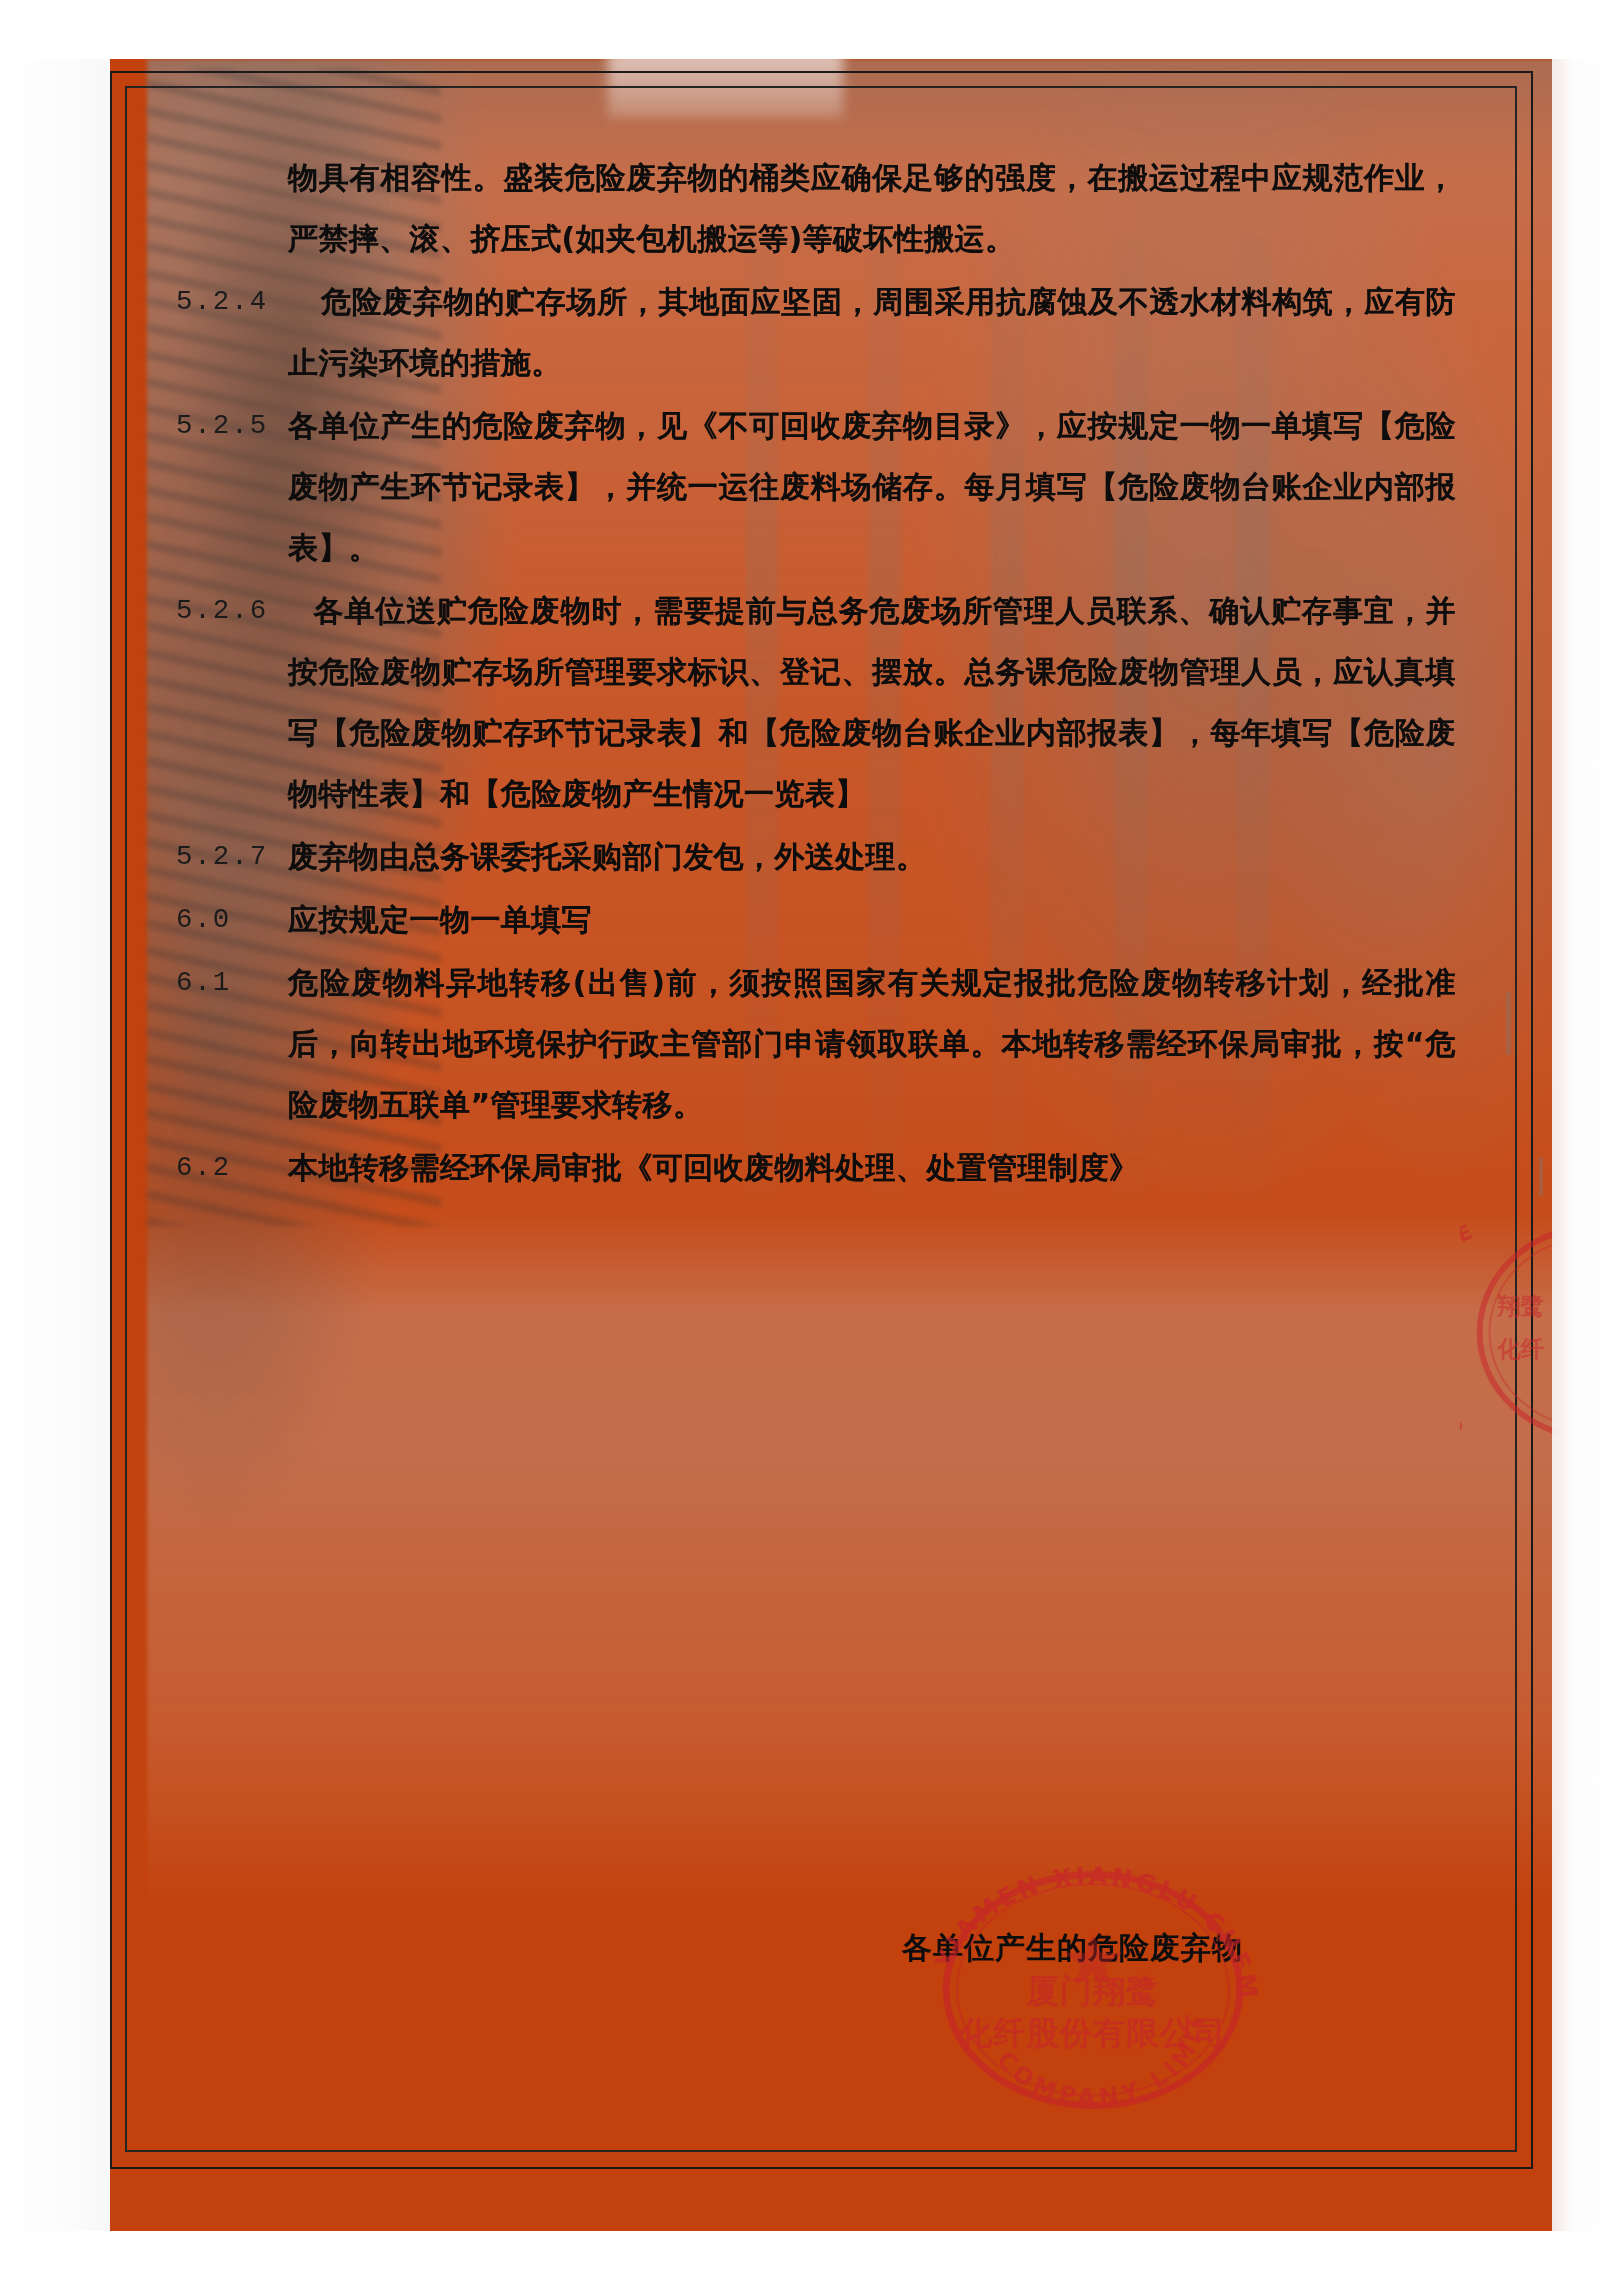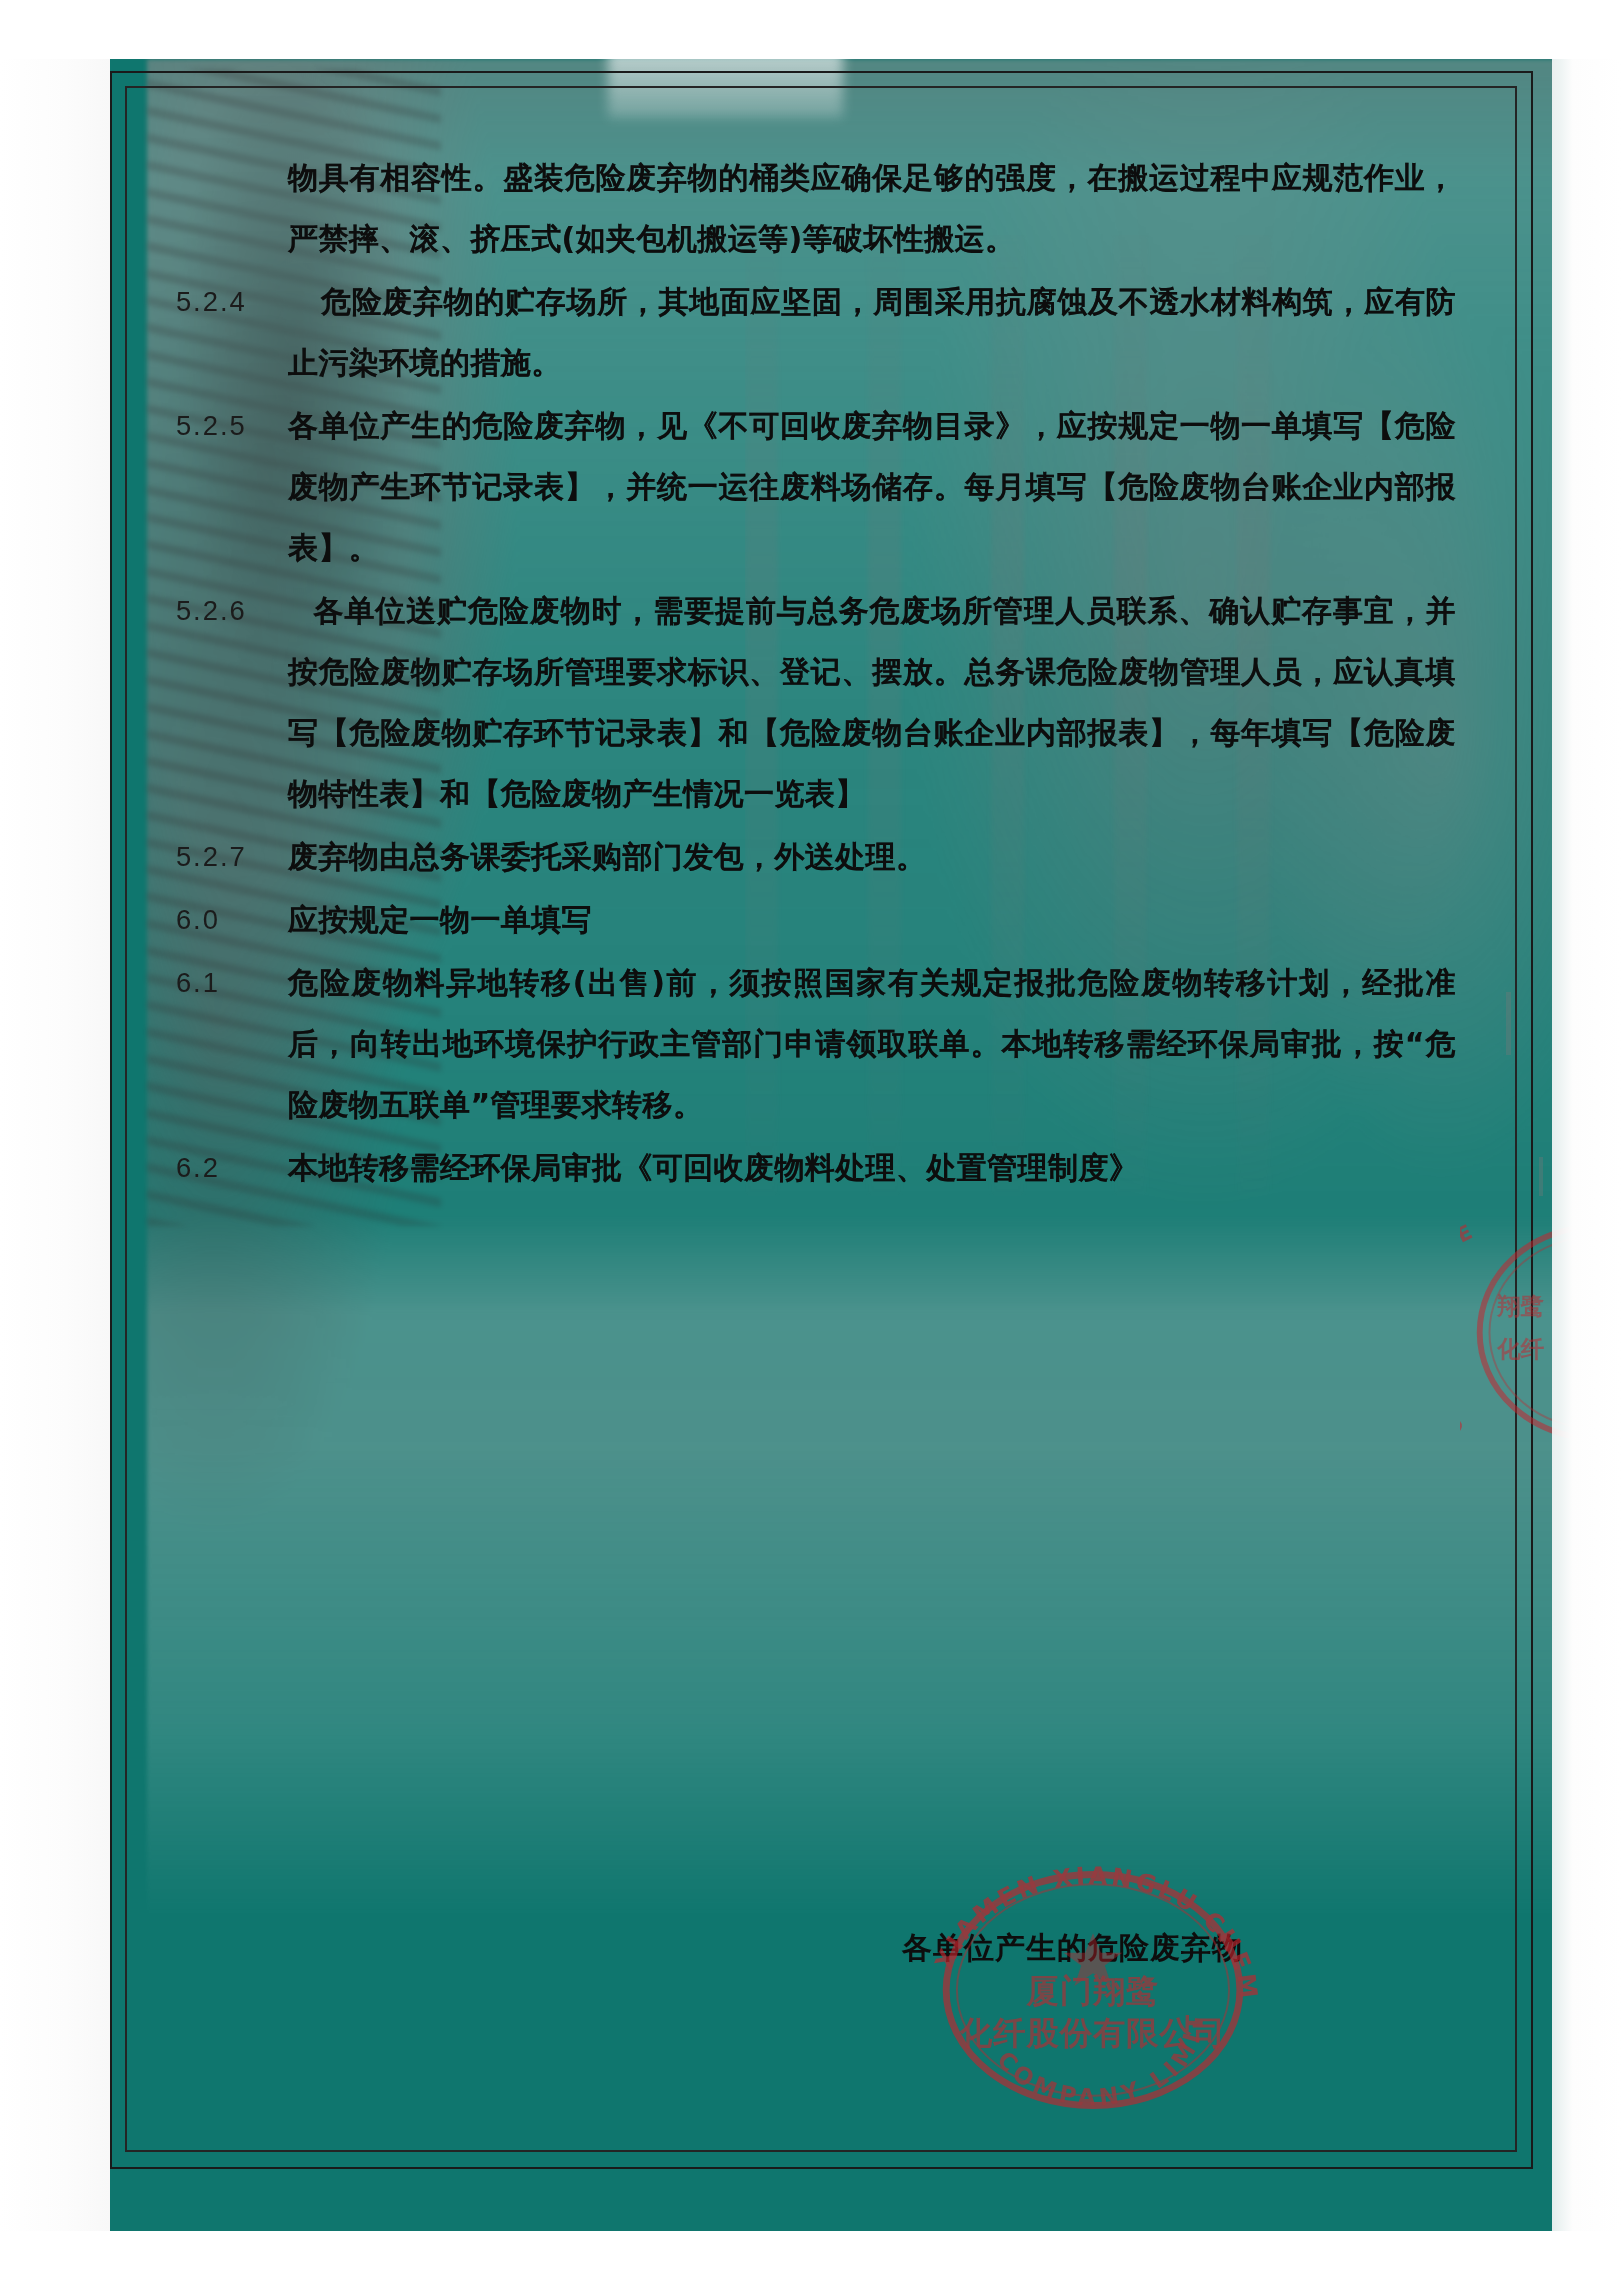--- a/index.html
+++ b/index.html
@@ -12,21 +12,21 @@
     height: 2292px;
     position: relative;
     overflow: hidden;
     font-family: "DejaVu Sans", sans-serif;
   }
 
   
   .page-scan {
     position: absolute;
     inset: 0;
-    background: #0f766e;
+    background: #c2410c;
   }
 
   
   .photo-bleed {
     position: absolute;
     left: 147px;
     top: 59px;
     width: 1411px;
     height: 2176px;
     opacity: 0.92;
@@ -121,21 +121,21 @@
     align-items: flex-start;
     margin-bottom: 2px;
   }
   .para-num {
     flex: 0 0 auto;
     width: 116px;
     font-size: 27.4px;
     line-height: 61px;
     letter-spacing: 2px;
     color: #1b1b1b;
-    font-family: Liberation Sans, sans-serif;
+    font-family: Liberation Mono, monospace;
     font-weight: 500;
     padding-left: 3.9px;
     box-sizing: border-box;
   }
   .para-num.blank { visibility: hidden; }
 
   .para-text {
     flex: 1 1 auto;
     font-size: 30px;
     line-height: 61px;

